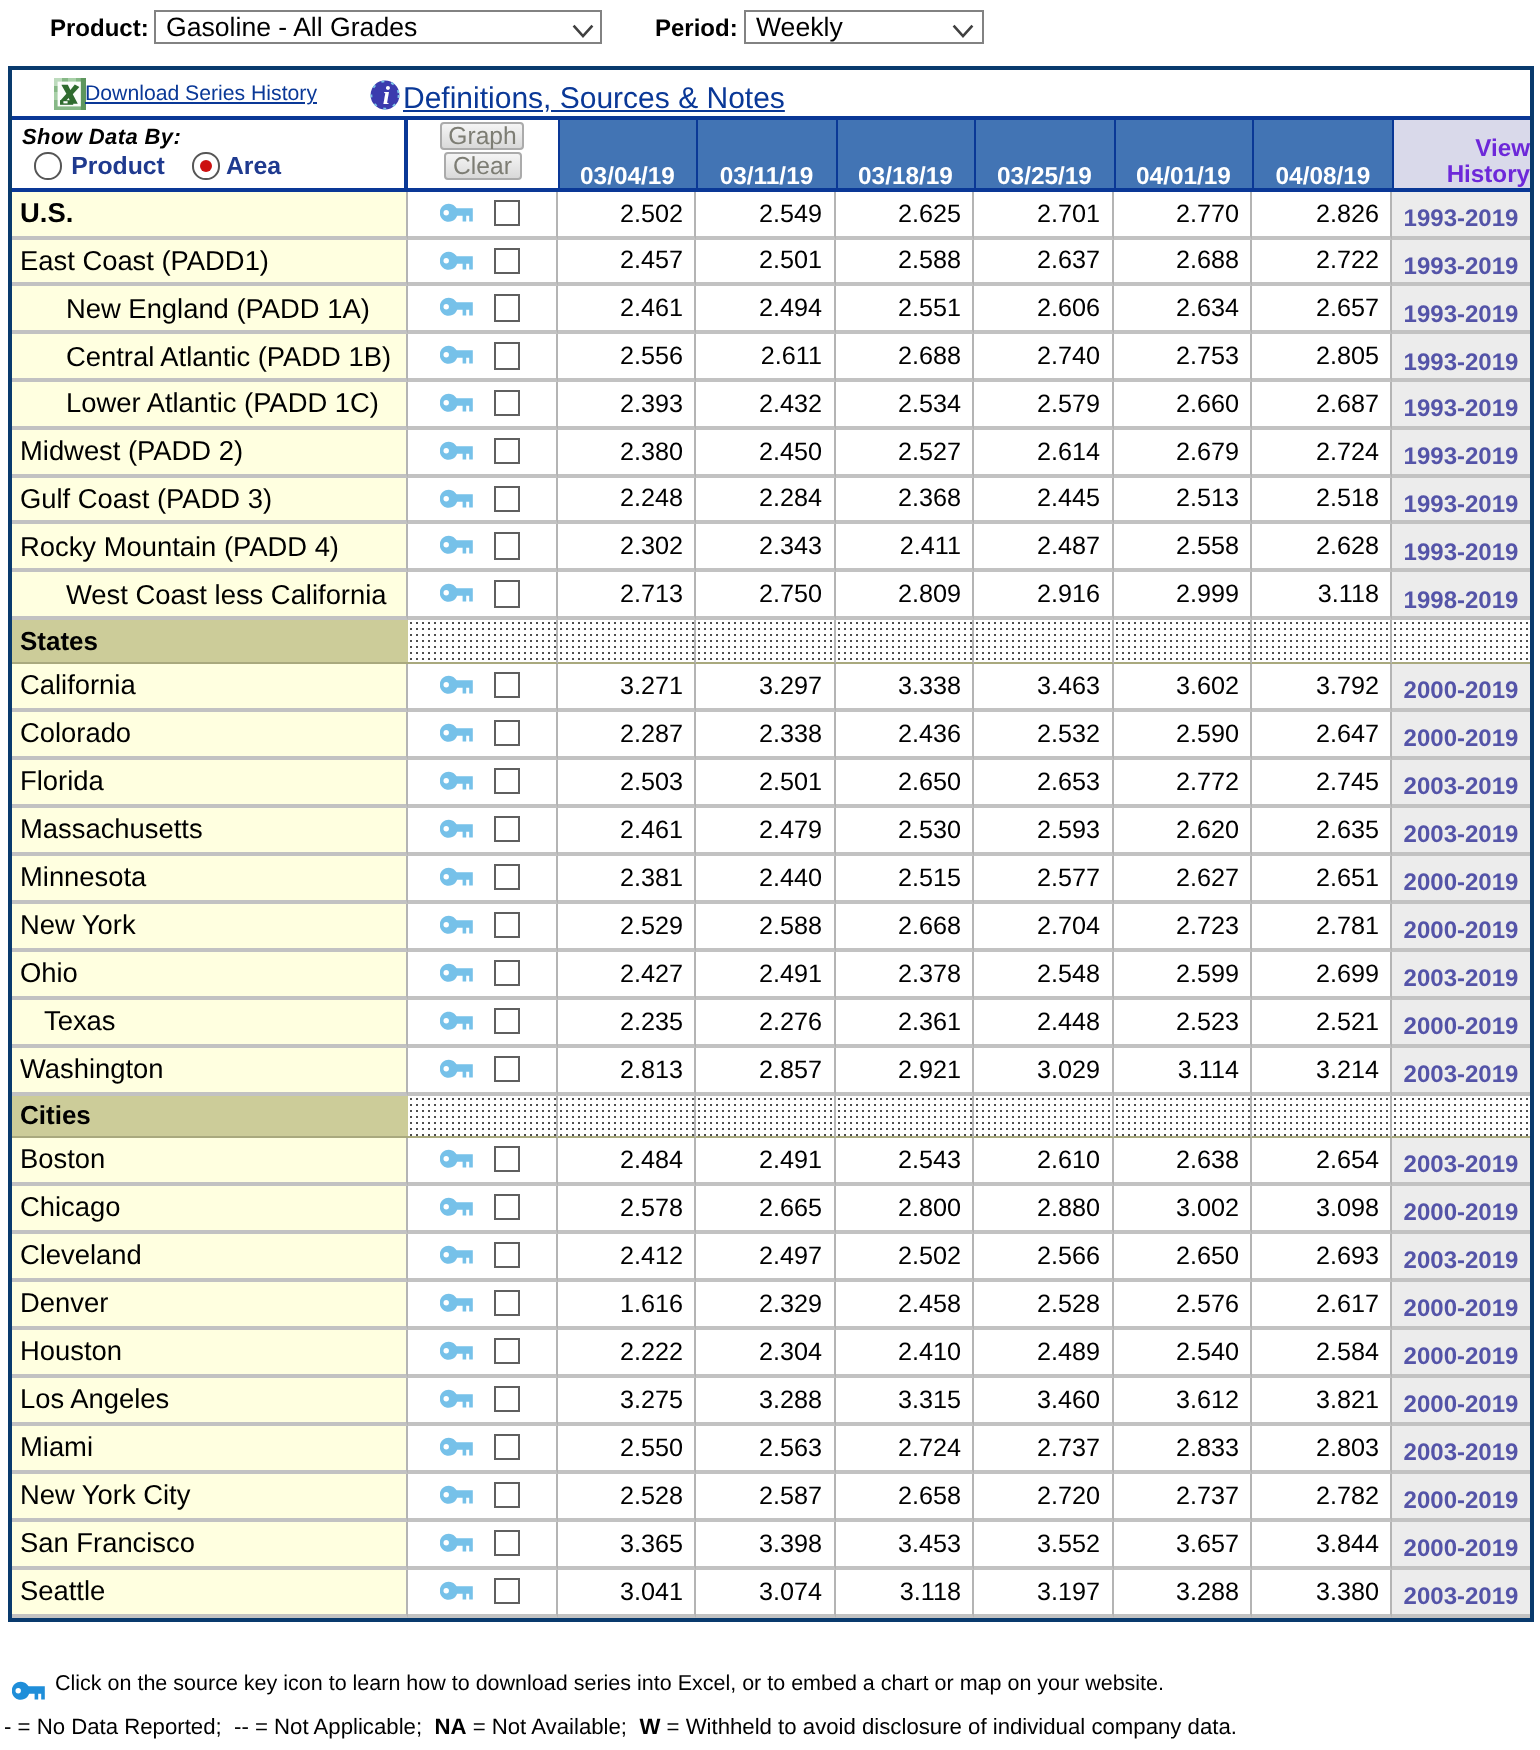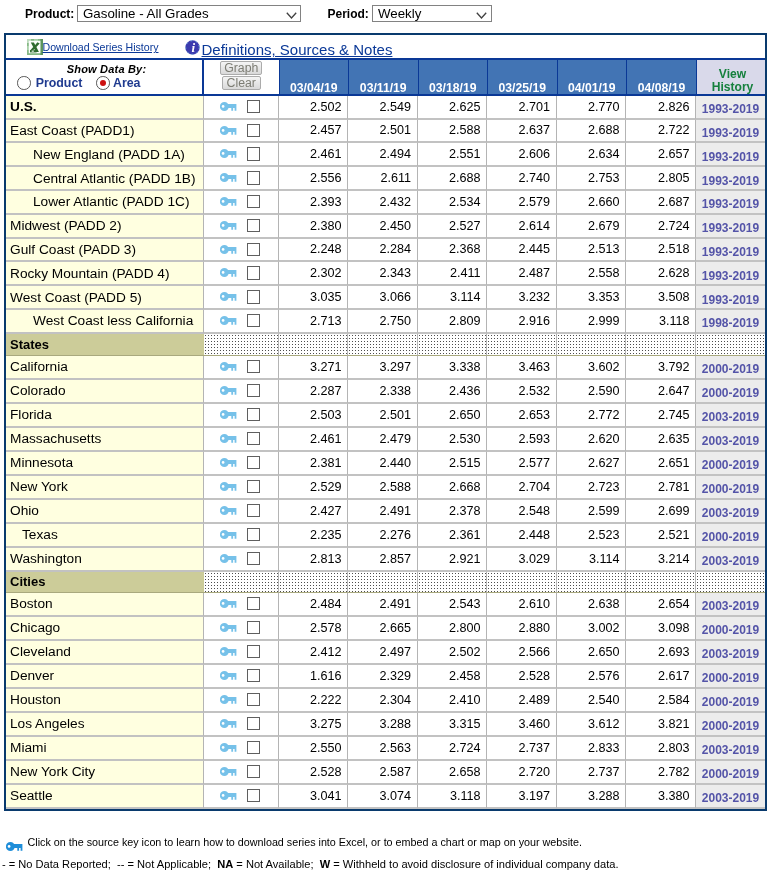--- a/index.html
+++ b/index.html
@@ -9,40 +9,40 @@
 #perlab { left:327.5px; top:7px; }
 #prodsel { left:77px; width:224px; }
 #persel { left:372px; width:119.5px; }
 table { position:absolute; left:4px; top:33px; border-collapse:separate; border-spacing:0; border:2px solid #093a6d; table-layout:fixed; width:763px; }
 td { overflow:hidden; white-space:nowrap; }
 .toprow td { height:24.5px; border-bottom:2px solid #0a3896; background:#fff; }
 .hdr td { height:36.3px; }
 .sdb { background:#fff; border-right:2px solid #0a3896; border-bottom:2px solid #0a3896; vertical-align:top; padding-top:3.5px; }
 .btns { background:#fff; text-align:center; vertical-align:top; padding-top:1px; border-bottom:2px solid #0a3896; }
 .dhead { background:#4274b4; color:#fff; font-weight:bold; font-size:12.2px; line-height:10px; text-align:center; vertical-align:bottom; padding-bottom:0.5px; border-bottom:2px solid #0a3896; border-left:1px solid #0a3896; }
-.vhh { background:#d9d9ea; color:#15803d; font-weight:bold; font-size:12.1px; text-align:center; vertical-align:bottom; padding:0 0 0px 3px; line-height:12.7px; border-bottom:2px solid #0a3896; border-left:1px solid #0a3896; }
+.vhh { background:#d9d9ea; color:#6d28d9; font-weight:bold; font-size:12.1px; text-align:right; vertical-align:bottom; padding:0 0 0px 3px; line-height:12.7px; border-bottom:2px solid #0a3896; border-left:1px solid #0a3896; }
 .lbl { background:#ffffe0; border-bottom:2px solid #c2c2c2; border-right:1px solid #b4b4b4; font-size:13.7px; color:#000; vertical-align:middle; }
 .kc { background:#fff; border-bottom:2px solid #c2c2c2; border-right:1px solid #b4b4b4; vertical-align:top; }
 .kcw { position:relative; height:21.8px; }
 .kcw .key { position:absolute; left:15.7px; top:5px; }
 .kcw .cb { position:absolute; left:42.8px; top:4px; }
 .cb { display:inline-block; width:13.5px; height:13.5px; border:1.7px solid #5f5f5f; background:#fff; }
 .val { background:#fff; border-bottom:2px solid #c2c2c2; border-right:1px solid #b4b4b4; text-align:right; padding-right:5.5px; font-size:12.6px; color:#000; vertical-align:middle; }
 .vh { background:#ececec; border-bottom:2px solid #c2c2c2; text-align:center; font-size:12px; font-weight:bold; color:#5454a8; vertical-align:middle; padding-top:5px; }
 .band { background:#cccc99; border-bottom:1px solid #a9a97e; font-weight:bold; font-size:13px; color:#000; padding-left:4px; vertical-align:middle; }
 .dotsr { border-right:1px solid #b4b4b4; }
 .dots { background-color:#fff; background-image:conic-gradient(at 1px 1px, rgba(0,0,0,0) 75%, #4d4d4d 0); background-size:3px 3px; background-position:1px 1px; border-bottom:1px solid #a9a97e; }
 a { color:#0a3897; text-decoration:underline; }
 .lnk1 { font-size:10.6px; }
 .lnk2 { font-size:15px; }
 .icon1 { position:absolute; left:27px; top:39px; }
 .lnk1 { position:absolute; left:42.5px; top:41.2px; }
 .icon2 { position:absolute; left:185px; top:40px; }
 .lnk2 { position:absolute; left:201.5px; top:41.2px; }
-.sdbt { font-style:italic; font-weight:bold; font-size:11px; padding-left:5px; letter-spacing:0.2px;text-align:center; }
+.sdbt { font-style:italic; font-weight:bold; font-size:11px; padding-left:5px; letter-spacing:0.2px; }
 .radios { margin-top:0px; padding-left:11px; }
 .radio { display:inline-block; width:13.5px; height:13.5px; border-radius:50%; border:1.1px solid #565656; background:#fff; vertical-align:-2.5px; position:relative; }
 .radio.sel2::after { content:""; position:absolute; left:2.5px; top:2.5px; width:6.2px; height:6.2px; border-radius:50%; background:#cc1111; }
 .rlab { color:#1f3a8f; font-weight:bold; font-size:12.4px; margin-left:1.5px; }
 .btn { display:block; margin:0 auto; width:42px; height:14.8px; background:linear-gradient(#f5f5f5,#d9d9d9); border:1px solid #ababab; border-radius:2px; color:#7d7d74; font-size:12.3px; line-height:12.8px; text-align:center; }
 .btn + .btn { margin-top:1px; width:39.5px; height:13.8px; }
 .foot1 { position:absolute; left:2px; top:836px; font-size:10.75px; color:#000; }
 .foot1 svg { vertical-align:-6px; margin-left:4px; margin-right:4.5px; }
 .foot2 { position:absolute; left:2px; top:857.5px; font-size:11.1px; color:#000; }
 </style></head>
@@ -242,40 +242,20 @@
         </td>
         <td class="val">2.302</td>
         <td class="val">2.343</td>
         <td class="val">2.411</td>
         <td class="val">2.487</td>
         <td class="val">2.558</td>
         <td class="val">2.628</td>
         <td class="vh">1993-2019</td>
       </tr>
 <tr style="height:23.8px">
-        <td class="lbl" style="padding-left:4px;">West Coast (PADD 5)</td>
-        <td class="kc">
-          <div class="kcw">
-            <svg class="key" width="17" height="11" viewBox="0 0 17 11">
-              <path fill="#76c1e9" d="M7.5 3.1 L16.4 3.1 L16.4 9.7 L14.6 9.7 L14.6 6.9 L13.1 6.9 L13.1 9.7 L11.3 9.7 L11.3 6.9 L7.5 6.9 Z"></path>
-              <path fill="#76c1e9" d="M4.3 0.9 C6.9 0.9 8.8 2.9 8.8 5.4 C8.8 7.9 6.9 9.9 4.3 9.9 C1.8 9.9 -0.1 7.9 -0.1 5.4 C-0.1 2.9 1.8 0.9 4.3 0.9 Z"></path>
-              <circle cx="3.1" cy="5.4" r="1.35" fill="#fff"></circle>
-            </svg>
-            <span class="cb"></span>
-          </div>
-        </td>
-        <td class="val">3.035</td>
-        <td class="val">3.066</td>
-        <td class="val">3.114</td>
-        <td class="val">3.232</td>
-        <td class="val">3.353</td>
-        <td class="val">3.508</td>
-        <td class="vh">1993-2019</td>
-      </tr>
-<tr style="height:23.8px">
         <td class="lbl" style="padding-left:27px;">West Coast less California</td>
         <td class="kc">
           <div class="kcw">
             <svg class="key" width="17" height="11" viewBox="0 0 17 11">
               <path fill="#76c1e9" d="M7.5 3.1 L16.4 3.1 L16.4 9.7 L14.6 9.7 L14.6 6.9 L13.1 6.9 L13.1 9.7 L11.3 9.7 L11.3 6.9 L7.5 6.9 Z"></path>
               <path fill="#76c1e9" d="M4.3 0.9 C6.9 0.9 8.8 2.9 8.8 5.4 C8.8 7.9 6.9 9.9 4.3 9.9 C1.8 9.9 -0.1 7.9 -0.1 5.4 C-0.1 2.9 1.8 0.9 4.3 0.9 Z"></path>
               <circle cx="3.1" cy="5.4" r="1.35" fill="#fff"></circle>
             </svg>
             <span class="cb"></span>
           </div>
@@ -641,20 +621,40 @@
             </svg>
             <span class="cb"></span>
           </div>
         </td>
         <td class="val">2.528</td>
         <td class="val">2.587</td>
         <td class="val">2.658</td>
         <td class="val">2.720</td>
         <td class="val">2.737</td>
         <td class="val">2.782</td>
+        <td class="vh">2000-2019</td>
+      </tr>
+<tr style="height:24px">
+        <td class="lbl" style="padding-left:4px;">San Francisco</td>
+        <td class="kc">
+          <div class="kcw">
+            <svg class="key" width="17" height="11" viewBox="0 0 17 11">
+              <path fill="#76c1e9" d="M7.5 3.1 L16.4 3.1 L16.4 9.7 L14.6 9.7 L14.6 6.9 L13.1 6.9 L13.1 9.7 L11.3 9.7 L11.3 6.9 L7.5 6.9 Z"></path>
+              <path fill="#76c1e9" d="M4.3 0.9 C6.9 0.9 8.8 2.9 8.8 5.4 C8.8 7.9 6.9 9.9 4.3 9.9 C1.8 9.9 -0.1 7.9 -0.1 5.4 C-0.1 2.9 1.8 0.9 4.3 0.9 Z"></path>
+              <circle cx="3.1" cy="5.4" r="1.35" fill="#fff"></circle>
+            </svg>
+            <span class="cb"></span>
+          </div>
+        </td>
+        <td class="val">3.365</td>
+        <td class="val">3.398</td>
+        <td class="val">3.453</td>
+        <td class="val">3.552</td>
+        <td class="val">3.657</td>
+        <td class="val">3.844</td>
         <td class="vh">2000-2019</td>
       </tr>
 <tr style="height:24px">
         <td class="lbl" style="padding-left:4px;">Seattle</td>
         <td class="kc">
           <div class="kcw">
             <svg class="key" width="17" height="11" viewBox="0 0 17 11">
               <path fill="#76c1e9" d="M7.5 3.1 L16.4 3.1 L16.4 9.7 L14.6 9.7 L14.6 6.9 L13.1 6.9 L13.1 9.7 L11.3 9.7 L11.3 6.9 L7.5 6.9 Z"></path>
               <path fill="#76c1e9" d="M4.3 0.9 C6.9 0.9 8.8 2.9 8.8 5.4 C8.8 7.9 6.9 9.9 4.3 9.9 C1.8 9.9 -0.1 7.9 -0.1 5.4 C-0.1 2.9 1.8 0.9 4.3 0.9 Z"></path>
               <circle cx="3.1" cy="5.4" r="1.35" fill="#fff"></circle>

